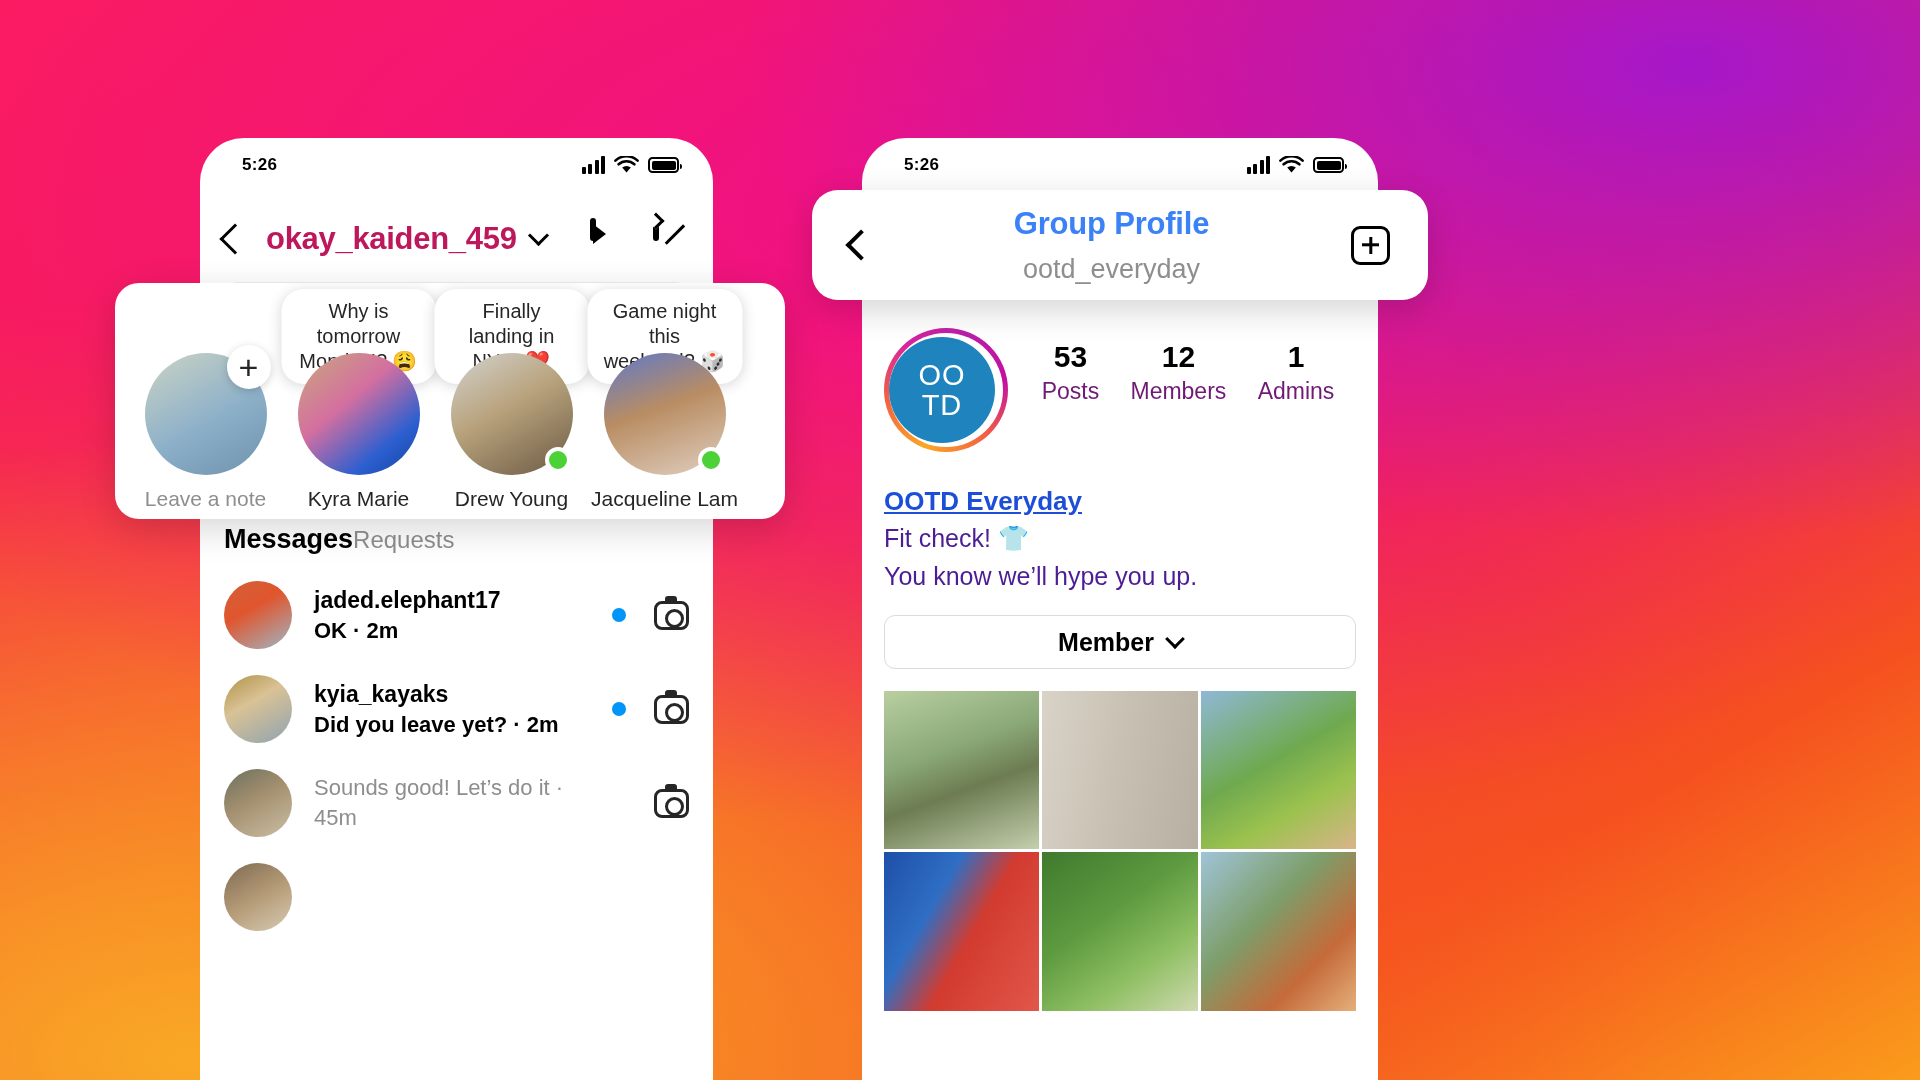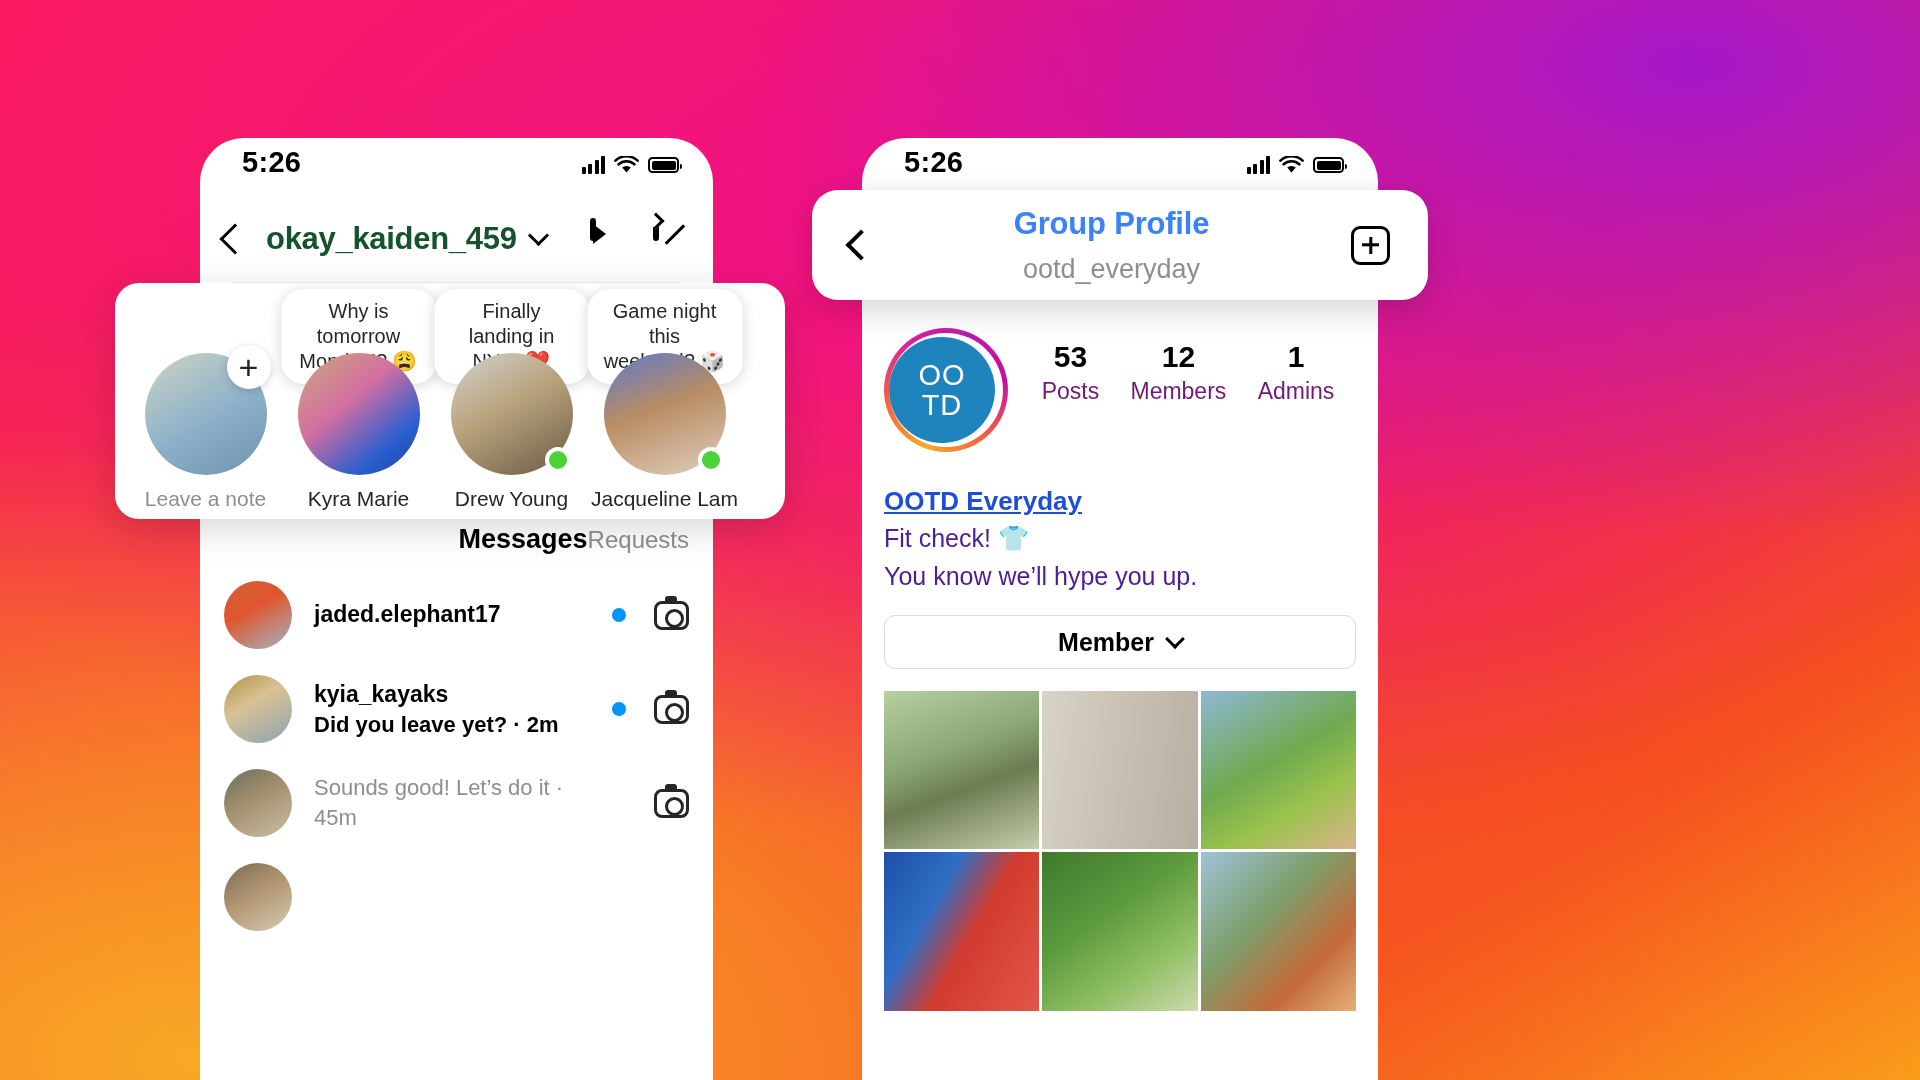--- a/index.html
+++ b/index.html
@@ -22,22 +22,22 @@
     border-radius:44px 44px 0 0;
     overflow:hidden;
   }
   #phone-left  { left:200px; top:138px; width:513px; height:942px; }
   #phone-right { left:862px; top:138px; width:516px; height:942px; }
 
   .statusbar {
     height:62px; position:relative;
   }
   .st-time {
-    position:absolute; left:42px; top:8px;
-    font-size:29px; font-weight:700; color:#000;
+    position:absolute; left:42px; top:17px;
+    font-size:17px; font-weight:700; color:#000;
     letter-spacing:.3px;
   }
   .st-icons {
     position:absolute; right:34px; top:18px;
     display:flex; align-items:center; gap:9px;
   }
   .sig { display:flex; align-items:flex-end; gap:2.5px; height:18px; }
   .sig i { display:block; width:4px; background:#000; border-radius:1px; }
   .sig i:nth-child(1){height:7px} .sig i:nth-child(2){height:10px}
   .sig i:nth-child(3){height:14px} .sig i:nth-child(4){height:18px}
@@ -52,21 +52,21 @@
 
   
   .dm-head {
     display:flex; align-items:center; padding:0 24px; height:78px;
   }
   .chev-back {
     width:22px; height:22px; border-left:3.4px solid #000; border-bottom:3.4px solid #000;
     transform:rotate(45deg); margin-right:20px; flex:none;
   }
   .dm-user {
-    font-size:31px; font-weight:700; color:#14532d; letter-spacing:-.3px;
+    font-size:31px; font-weight:700; color:#be185d; letter-spacing:-.3px;
   }
   .chev-dn {
     width:15px; height:15px; border-right:3px solid #000; border-bottom:3px solid #000;
     transform:rotate(45deg); margin-left:14px; margin-top:-8px; flex:none;
   }
   .dm-head-actions { margin-left:auto; display:flex; align-items:center; gap:27px; }
   .ic { width:36px; height:36px; position:relative; flex:none; }
 
   .video-ic{ width:36px;height:27px;border:3.2px solid #000;border-radius:8px;position:relative; }
   .video-ic::after{ content:""; position:absolute; right:-13px; top:3px;
@@ -83,21 +83,21 @@
     margin:4px 24px 0; height:58px; background:#efefef; border-radius:14px;
     display:flex; align-items:center; padding:0 16px; gap:12px;
   }
   .mag { width:20px;height:20px;border:3px solid #8e8e8e;border-radius:50%;position:relative;flex:none;}
   .mag::after{content:"";position:absolute;width:9px;height:3px;background:#8e8e8e;
     right:-8px;bottom:0px;transform:rotate(45deg);border-radius:2px;}
   .searchbar span{ color:#8e8e8e; font-size:23px; }
 
   
   .msg-section { padding:0 24px; margin-top:184px; }
-  .msg-head { display:flex; align-items:baseline; justify-content:flex-end; }
+  .msg-head { display:flex; align-items:baseline; justify-content:flex-start; }
   .msg-title { font-size:27px; font-weight:700; color:#000; }
   .msg-req { font-size:24px; color:#8e8e8e; }
 
   .msg-row { display:flex; align-items:center; margin-top:26px; }
   .msg-av {
     width:68px; height:68px; border-radius:50%; flex:none; margin-right:22px;
     background-size:cover; background-position:center;
   }
   .msg-txt { flex:1; min-width:0; }
   .msg-name { font-size:23px; color:#000; line-height:1.35; }
@@ -265,20 +265,21 @@
   <div class="msg-section">
     <div class="msg-head">
       <span class="msg-title">Messages</span>
       <span class="msg-req">Requests</span>
     </div>
 
     <div class="msg-row">
       <div class="msg-av avE"></div>
       <div class="msg-txt">
         <div class="msg-name b">jaded.elephant17</div>
+        <div class="msg-prev unread">OK · 2m</div>
       </div>
       <div class="msg-right">
         <span class="dot-blue"></span>
         <span class="cam-ic"></span>
       </div>
     </div>
 
     <div class="msg-row">
       <div class="msg-av avF"></div>
       <div class="msg-txt">

